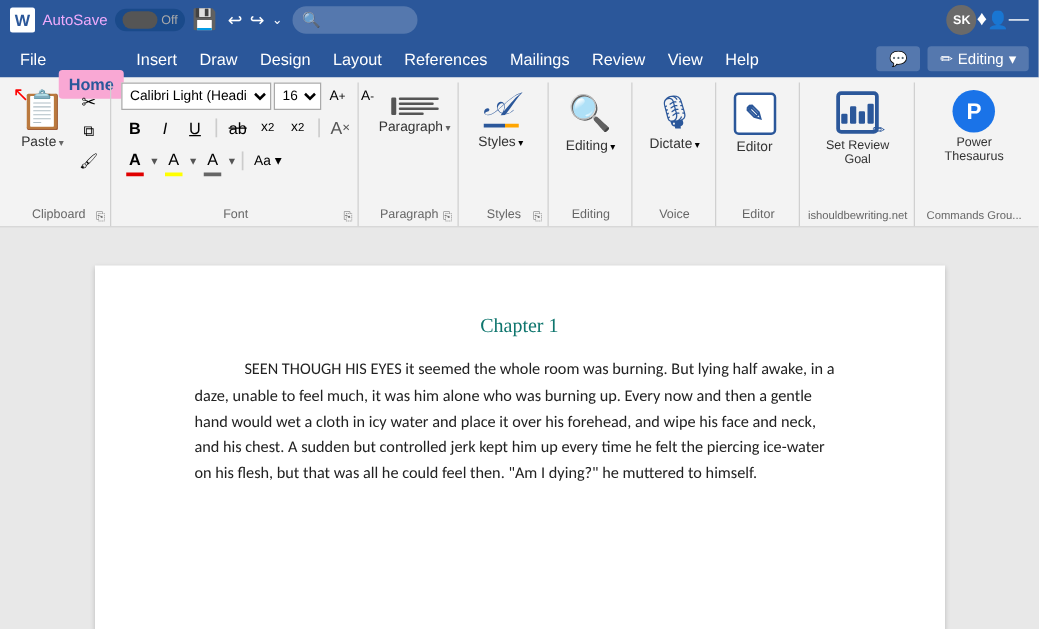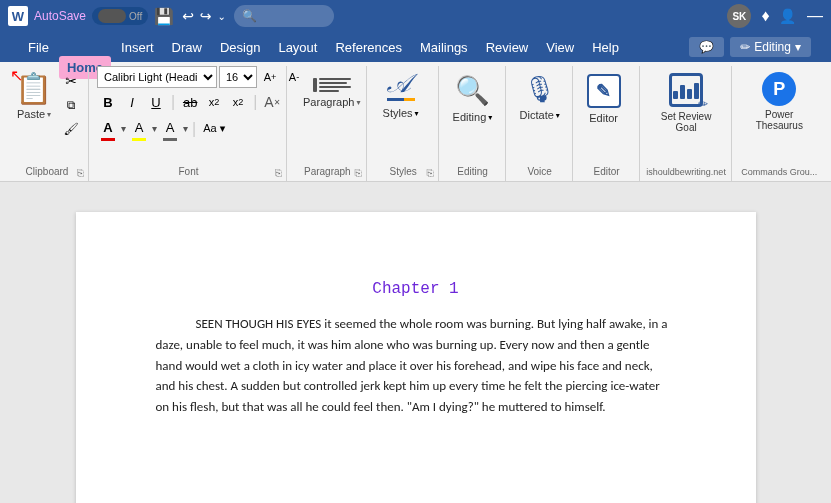--- a/index.html
+++ b/index.html
@@ -16,32 +16,32 @@
       gap: 6px;
     }
     .title-bar-left { display: flex; align-items: center; gap: 6px; flex: 1; }
     .word-logo { width: 20px; height: 20px; background: white; border-radius: 2px; display: flex; align-items: center; justify-content: center; }
     .word-logo-text { color: #2b579a; font-weight: bold; font-size: 13px; }
     .autosave-label { font-size: 12px; color: #f0abfc; }
     .autosave-toggle { display: flex; align-items: center; gap: 3px; background: #1a4a8a; border-radius: 10px; padding: 2px 6px; font-size: 11px; }
     .toggle-switch { width: 28px; height: 14px; background: #555; border-radius: 7px; position: relative; }
     .toggle-off { font-size: 10px; color: #aaa; }
     .title-doc { font-size: 12px; color: white; margin: 0 10px; }
-    .title-bar-right { display: flex; align-items: center; gap: 10px; }
+    .title-bar-right { display: flex; align-items: center; }
     .avatar-circle { width: 24px; height: 24px; background: #6a6a6a; border-radius: 50%; display: flex; align-items: center; justify-content: center; font-size: 10px; color: white; font-weight: bold; }
     .crown-icon { font-size: 16px; }
     .minimize-btn { font-size: 16px; color: white; cursor: pointer; }
 
     
     .menu-bar {
       background: #2b579a;
       display: flex;
       align-items: center;
       height: 30px;
-      padding: 0 20px;
+      padding: 0 8px;
       gap: 2px;
     }
     .menu-item {
       color: white;
       font-size: 13px;
       padding: 4px 8px;
       cursor: pointer;
       border-radius: 3px;
     }
     .menu-item.active { background: #f9a8d4; color: #2b579a; font-weight: 600; margin-top: 41px; }
@@ -332,26 +332,25 @@
     }
     .page {
       background: white;
       width: 680px;
       min-height: 300px;
       padding: 40px 80px;
       box-shadow: 0 1px 4px rgba(0,0,0,0.2);
     }
     .chapter-title {
       text-align: center;
-      color: #6d28d9;
+      color: #0f766e;
       font-size: 16px;
       font-weight: normal;
       margin-bottom: 16px;
-      font-family: Liberation Mono, monospace;
-      margin-top: 28px;
+      font-family: Liberation Serif, serif;
     }
     .chapter-body {
       font-size: 13px;
       line-height: 1.6;
       color: #222;
       font-family: Calibri, Arial, sans-serif;
       text-indent: 40px;
     }
 
     .undo-redo { display: flex; gap: 2px; align-items: center; }

